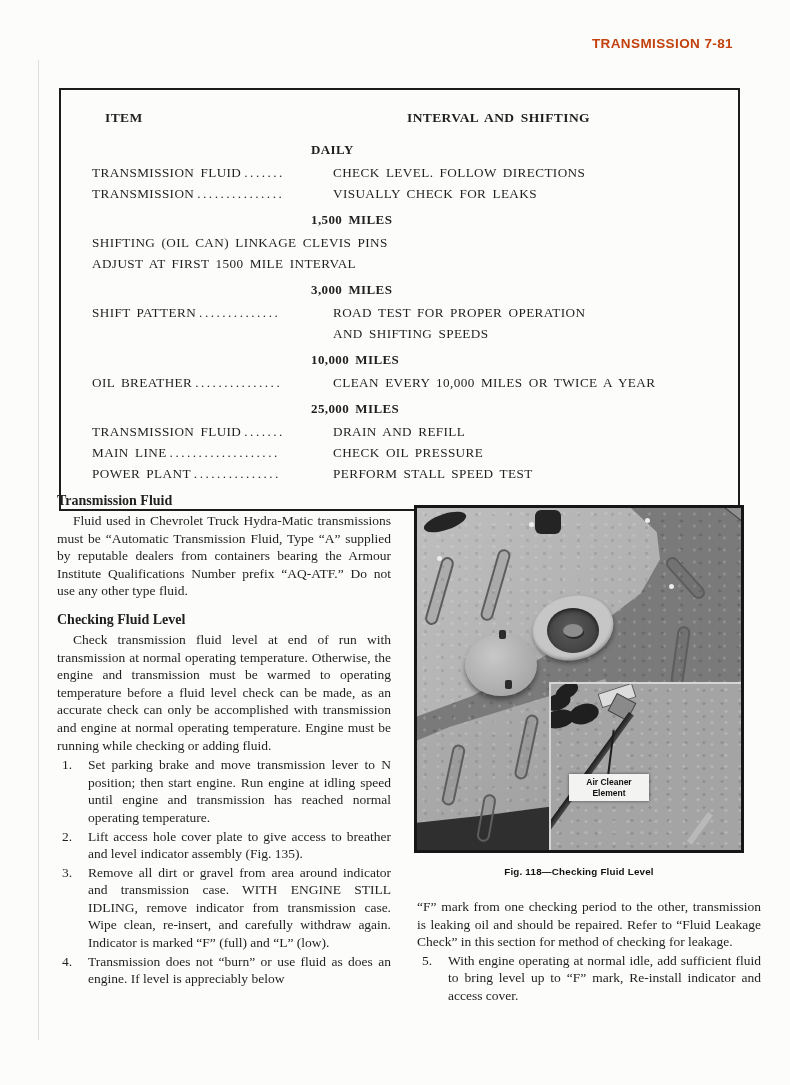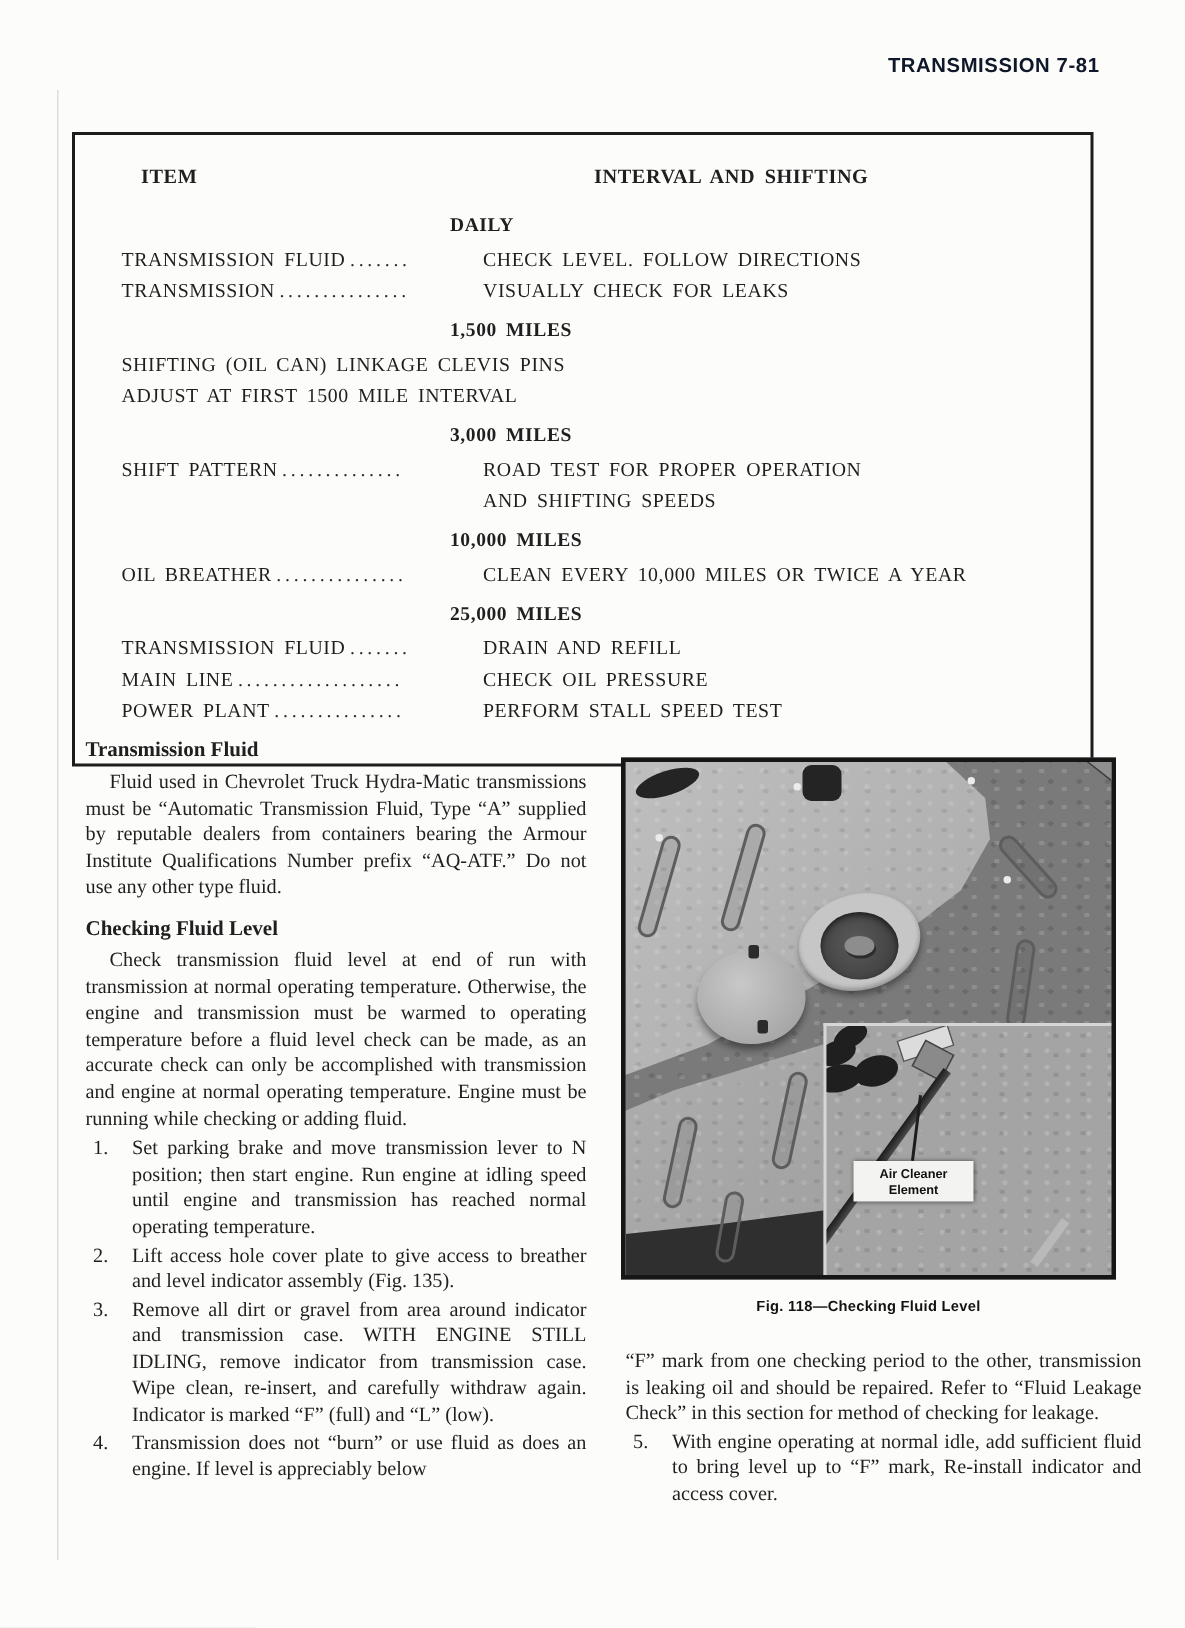--- a/index.html
+++ b/index.html
@@ -13,26 +13,26 @@
     color: #1f1f1f;
   }
   .gutter-line {
     position: absolute; left: 38px; top: 60px;
     width: 1px; height: 980px; background: #ddddda;
   }
   .running-head {
     position: absolute; top: 36px; right: 57px;
     font-family: "Liberation Sans", sans-serif;
     font-weight: 700; font-size: 13.5px; letter-spacing: .4px;
-    color: #0f172a;
+    color: #c2410c;
   }
 
   
   .schedule {
-    position: absolute; left: 48px; top: 88px;
+    position: absolute; left: 59px; top: 88px;
     width: 681px; height: 423px;
     border: 2px solid #1c1c1c;
     box-sizing: border-box;
     font-size: 13.2px; letter-spacing: .4px; word-spacing: 2.5px;
     overflow: hidden;
   }
   .thead { position: relative; height: 44px; }
   .th-item { position: absolute; left: 44px; top: 20px; font-weight: 700; font-size: 13.5px; }
   .th-interval { position: absolute; left: 346px; top: 20px; font-weight: 700; font-size: 13.5px; }
   .tsection { margin-top: 7px; }

